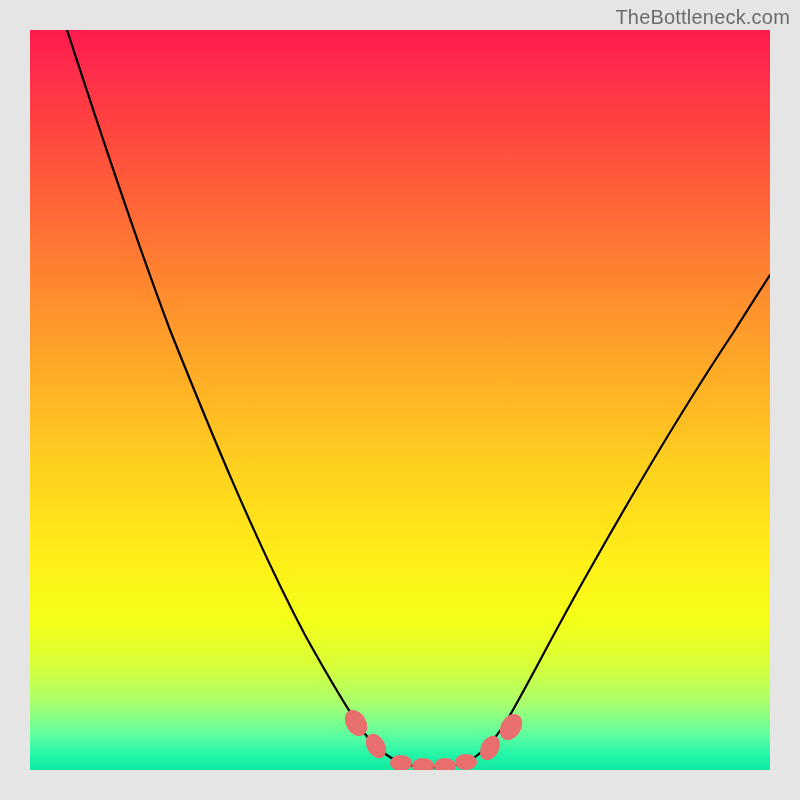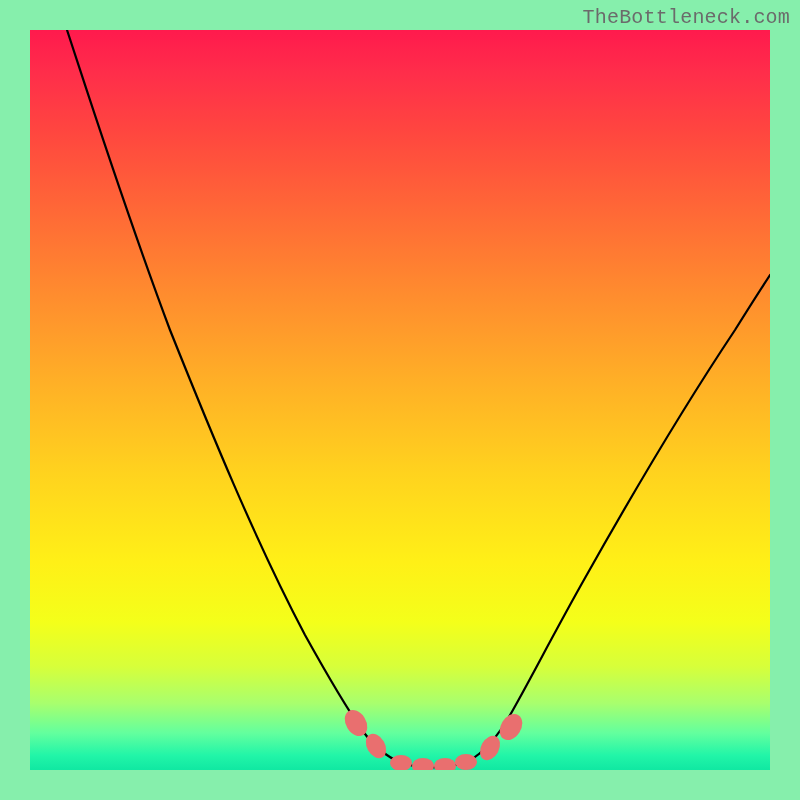--- a/index.html
+++ b/index.html
@@ -8,22 +8,21 @@
     width: 800px;
     height: 800px;
     overflow: hidden;
     background: #000;
     font-family: Arial, Helvetica, sans-serif;
   }
   .frame {
     position: absolute;
     left: 0; top: 0;
     width: 800px; height: 800px;
-    background: #86efac;
-    font-family: Liberation Mono, monospace;
+    background: #e5e5e5;
   }
   .plot {
     position: absolute;
     left: 30px;
     top: 30px;
     width: 740px;
     height: 740px;
     overflow: hidden;
   }
   .gradient {

